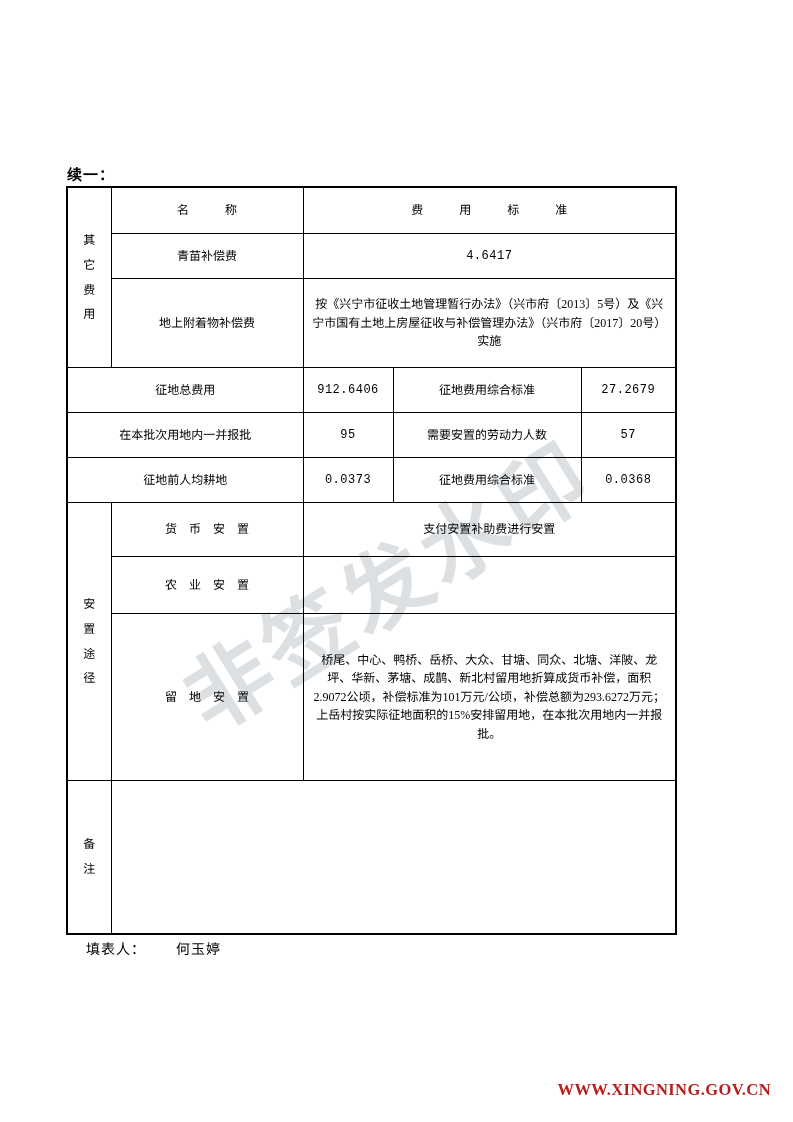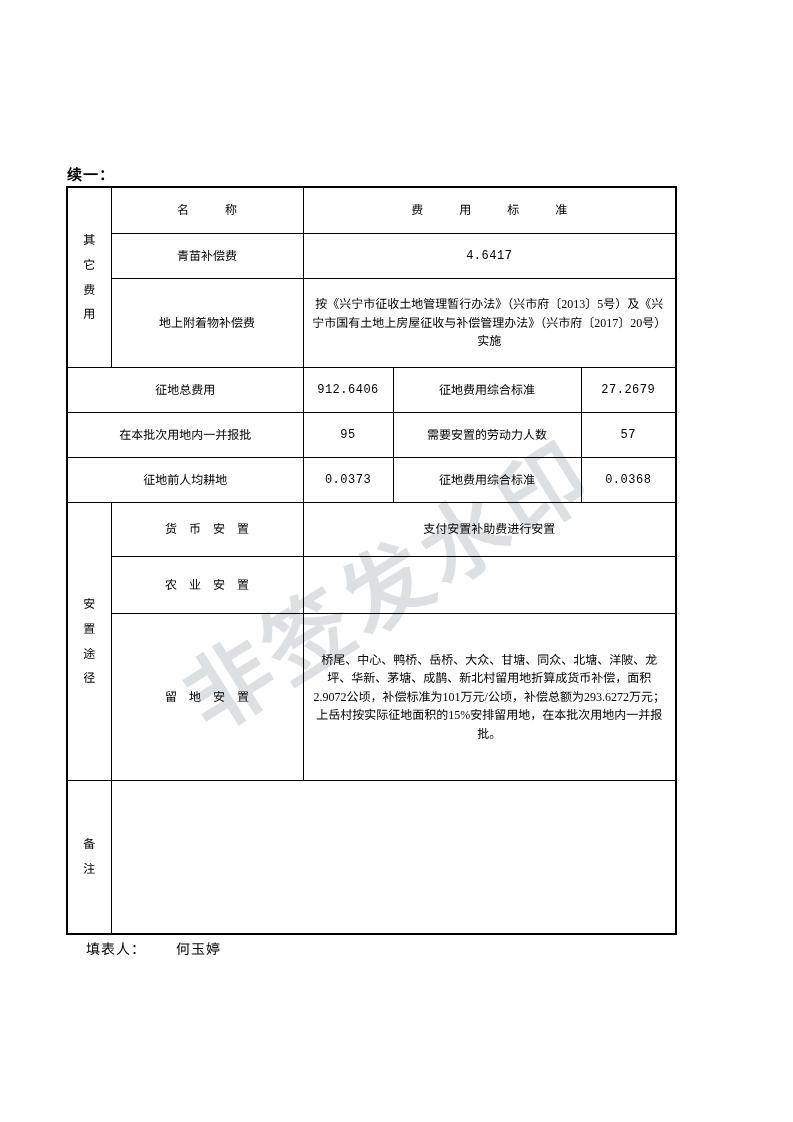--- a/index.html
+++ b/index.html
@@ -263,14 +263,15 @@
 
       </tbody>
     </table>
   </div>
 
   <div class="filler-line">
     <span class="label">填表人：</span>
     <span class="name">何玉婷</span>
   </div>
 
+  <div class="gov-url">WWW.XINGNING.GOV.CN</div>
 
 </div>
 
 </body></html>

